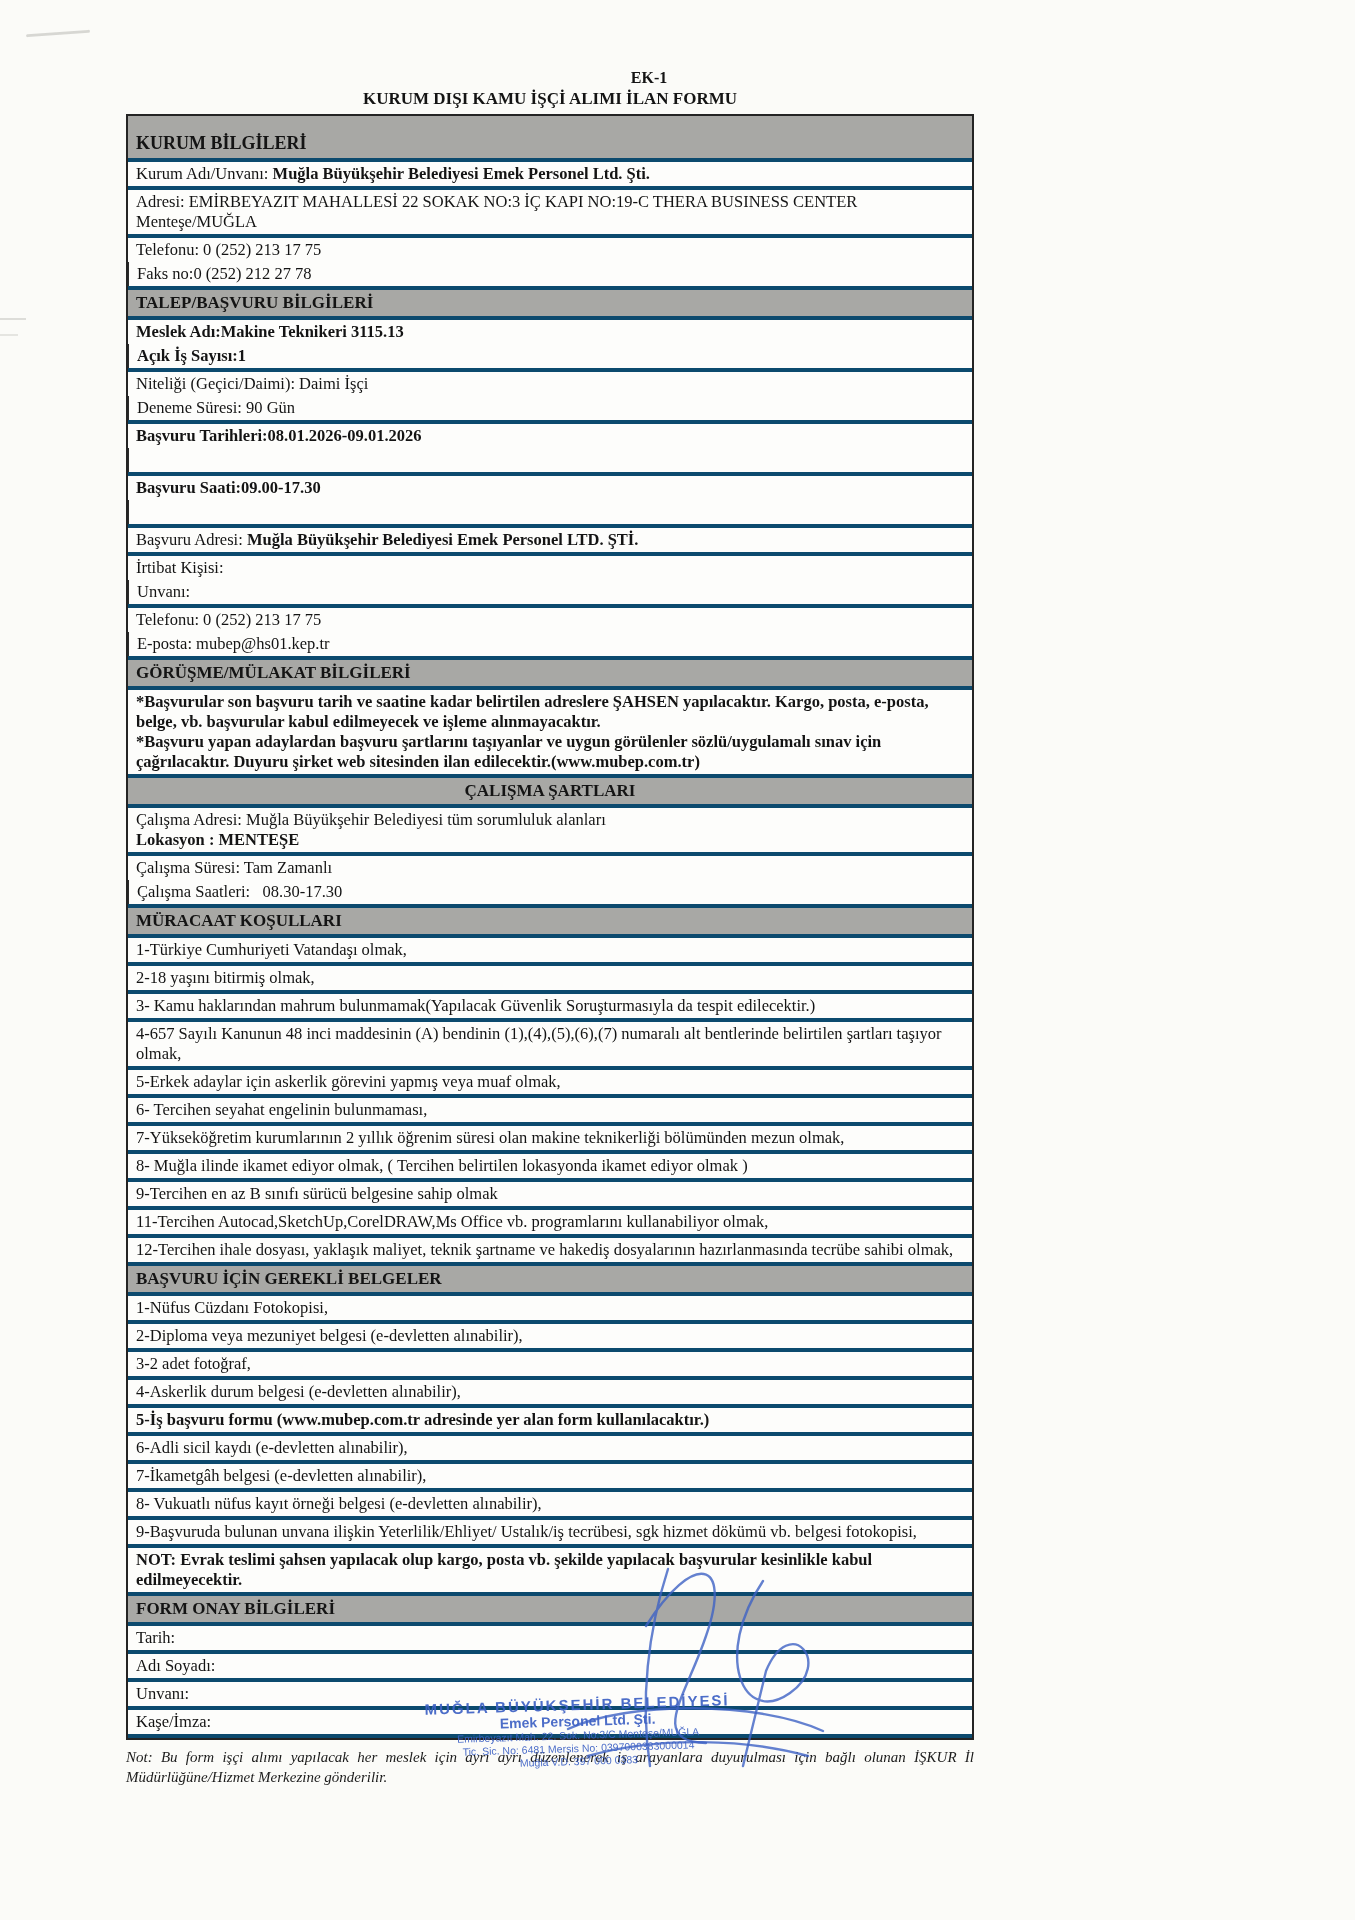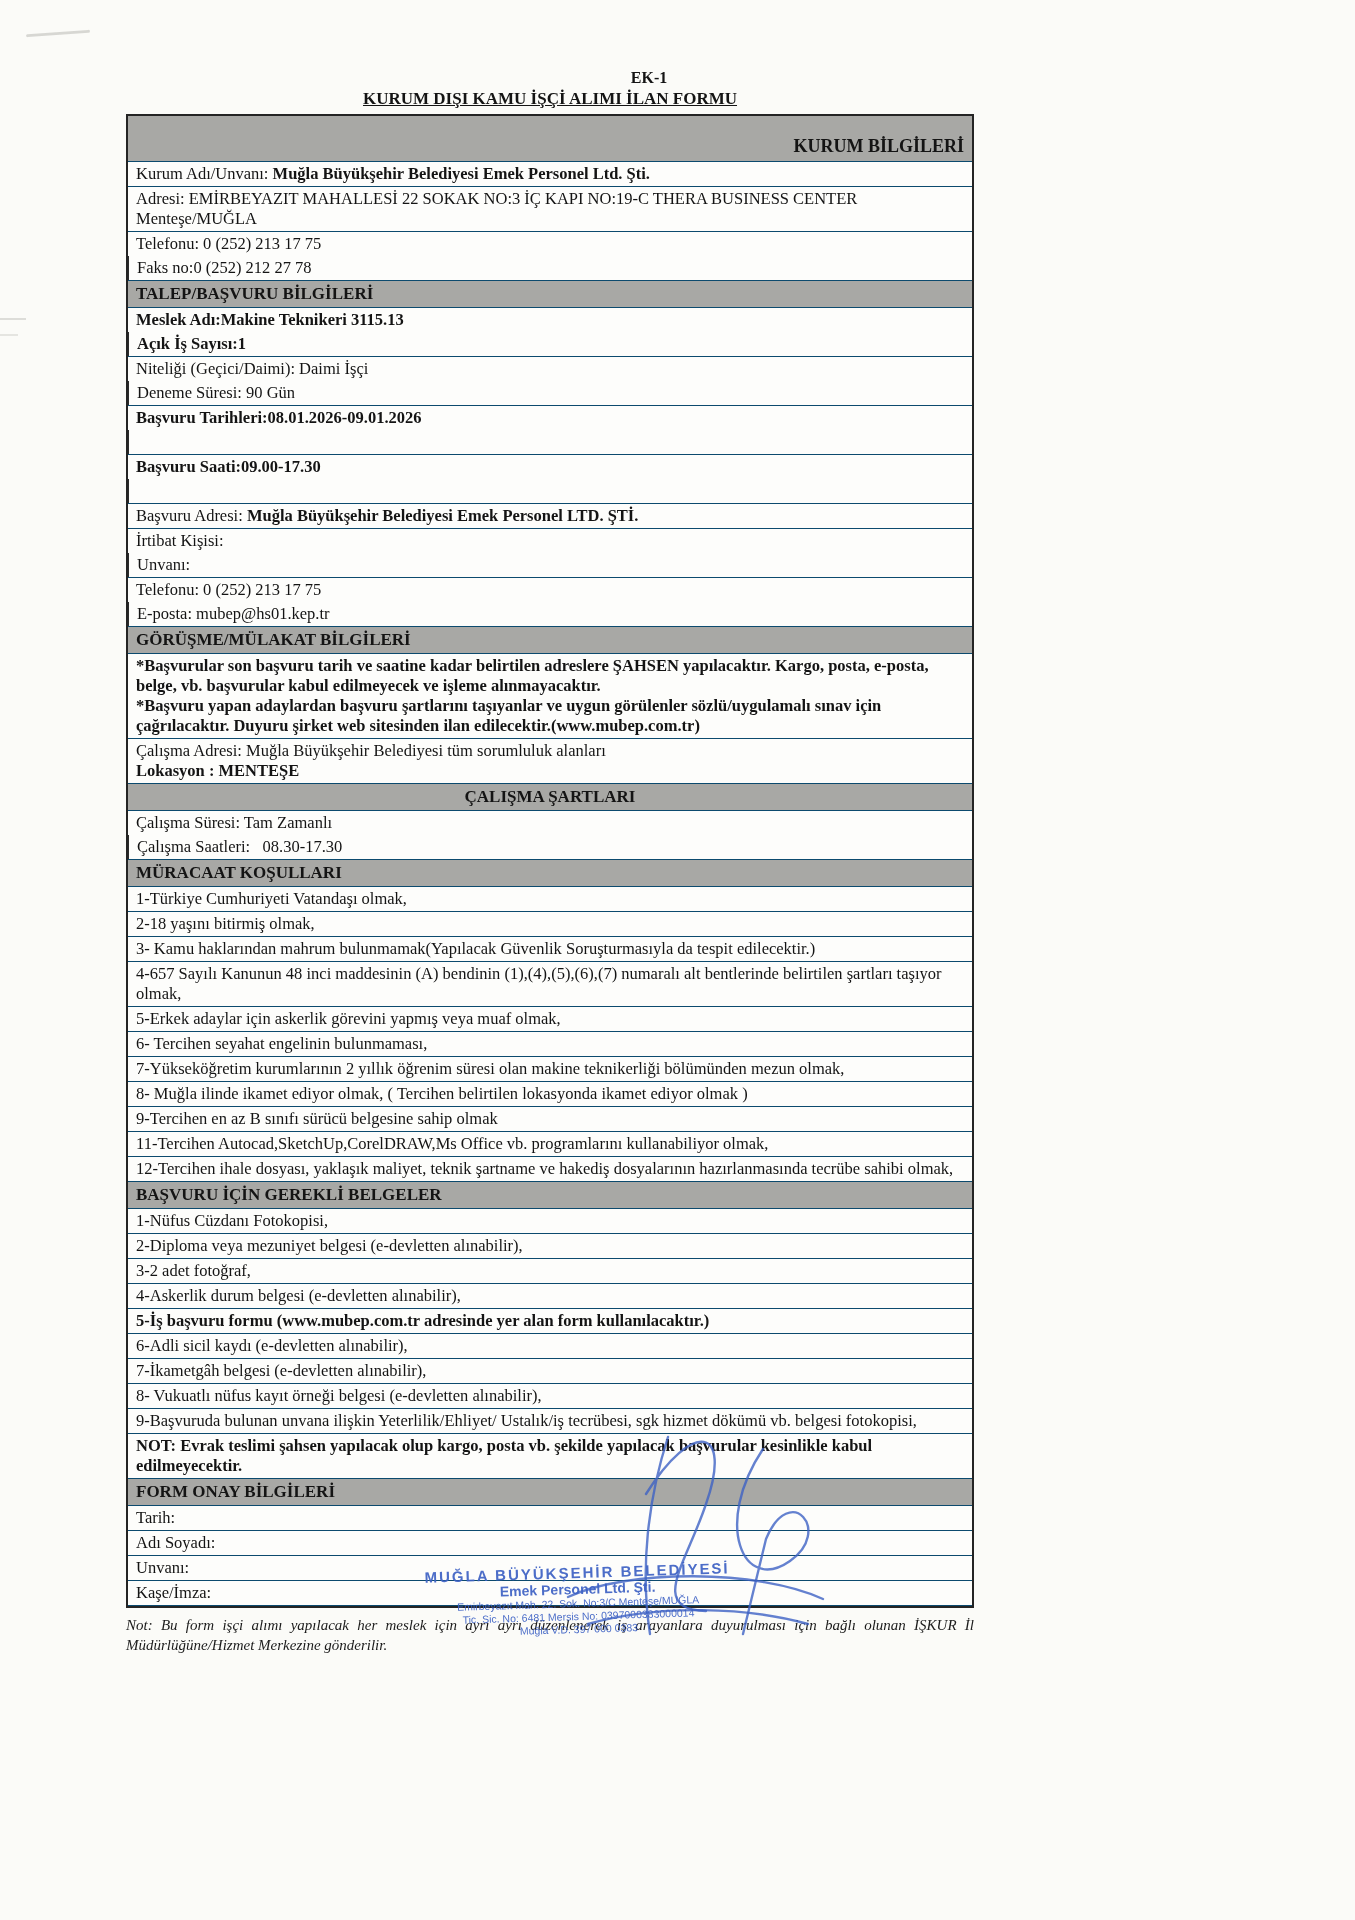--- a/index.html
+++ b/index.html
@@ -16,33 +16,32 @@
   .scan-mark {
     position: absolute; top: 32px; left: 26px;
     width: 64px; height: 3px; background: #b9b9b4;
     border-radius: 2px; transform: rotate(-4deg); opacity: .55;
   }
   .scan-mark2 { position:absolute; top:318px; left:0; width:26px; height:2px; background:#c9c9c4; opacity:.6; }
   .scan-mark3 { position:absolute; top:334px; left:0; width:18px; height:2px; background:#cfcfca; opacity:.5; }
 
   .content { position: absolute; top: 68px; left: 126px; width: 848px; }
   .doc-code { text-align: center; font-weight: bold; font-size: 16px; line-height: 20px; transform: translateX(99px); }
-  .doc-title { text-align: center; font-weight: bold; font-size: 17px; line-height: 21px; text-decoration: underline; }
+  .doc-title { text-align: center; font-weight: bold; font-size: 17px; line-height: 21px; }
 
   .table-wrap {
     position: relative;
     margin-top: 5px;
     border: 2px solid #242424;
     background: #fdfdfb;
   }
   .trow {
-    border-bottom: 1px solid #0c4a6e;
+    border-bottom: 4px solid #0c4a6e;
     font-size: 16.5px; line-height: 20px;
     padding: 2px 8px;
-    justify-content: flex-end;
   }
   .trow.section {
     background: #a8a8a5;
     font-weight: bold;
     font-size: 17px;
     padding: 3px 8px;
   }
   .trow.section.tall {
     height: 46px;
     display: flex; align-items: flex-end;
@@ -143,22 +142,22 @@
         <div class="trow two">
           <div class="cell cl"><span class="seg">İrtibat Kişisi:</span></div>
           <div class="cell cr"><span class="seg">Unvanı:</span></div>
         </div>
         <div class="trow two">
           <div class="cell cl"><span class="seg">Telefonu: 0 (252) 213 17 75</span></div>
           <div class="cell cr"><span class="seg">E-posta: mubep@hs01.kep.tr</span></div>
         </div>
         <div class="trow section"><span class="seg">GÖRÜŞME/MÜLAKAT BİLGİLERİ</span></div>
         <div class="trow single"><span class="seg b">*Başvurular son başvuru tarih ve saatine kadar belirtilen adreslere ŞAHSEN yapılacaktır. Kargo, posta, e-posta, belge, vb. başvurular kabul edilmeyecek ve işleme alınmayacaktır.</span><br><span class="seg b">*Başvuru yapan adaylardan başvuru şartlarını taşıyanlar ve uygun görülenler sözlü/uygulamalı sınav için çağrılacaktır. Duyuru şirket web sitesinden ilan edilecektir.(www.mubep.com.tr)</span></div>
+        <div class="trow section center"><span class="seg">ÇALIŞMA ŞARTLARI</span></div>
         <div class="trow single"><span class="seg">Çalışma Adresi: Muğla Büyükşehir Belediyesi tüm sorumluluk alanları</span><br><span class="seg b">Lokasyon : MENTEŞE</span></div>
-        <div class="trow section center"><span class="seg">ÇALIŞMA ŞARTLARI</span></div>
         <div class="trow two">
           <div class="cell cl"><span class="seg">Çalışma Süresi: Tam Zamanlı</span></div>
           <div class="cell cr"><span class="seg">Çalışma Saatleri: &nbsp; 08.30-17.30</span></div>
         </div>
         <div class="trow section"><span class="seg">MÜRACAAT KOŞULLARI</span></div>
         <div class="trow single"><span class="seg">1-Türkiye Cumhuriyeti Vatandaşı olmak,</span></div>
         <div class="trow single"><span class="seg">2-18 yaşını bitirmiş olmak,</span></div>
         <div class="trow single"><span class="seg">3- Kamu haklarından mahrum bulunmamak(Yapılacak Güvenlik Soruşturmasıyla da tespit edilecektir.)</span></div>
         <div class="trow single"><span class="seg">4-657 Sayılı Kanunun 48 inci maddesinin (A) bendinin (1),(4),(5),(6),(7) numaralı alt bentlerinde belirtilen şartları taşıyor olmak,</span></div>
         <div class="trow single"><span class="seg">5-Erkek adaylar için askerlik görevini yapmış veya muaf olmak,</span></div>

